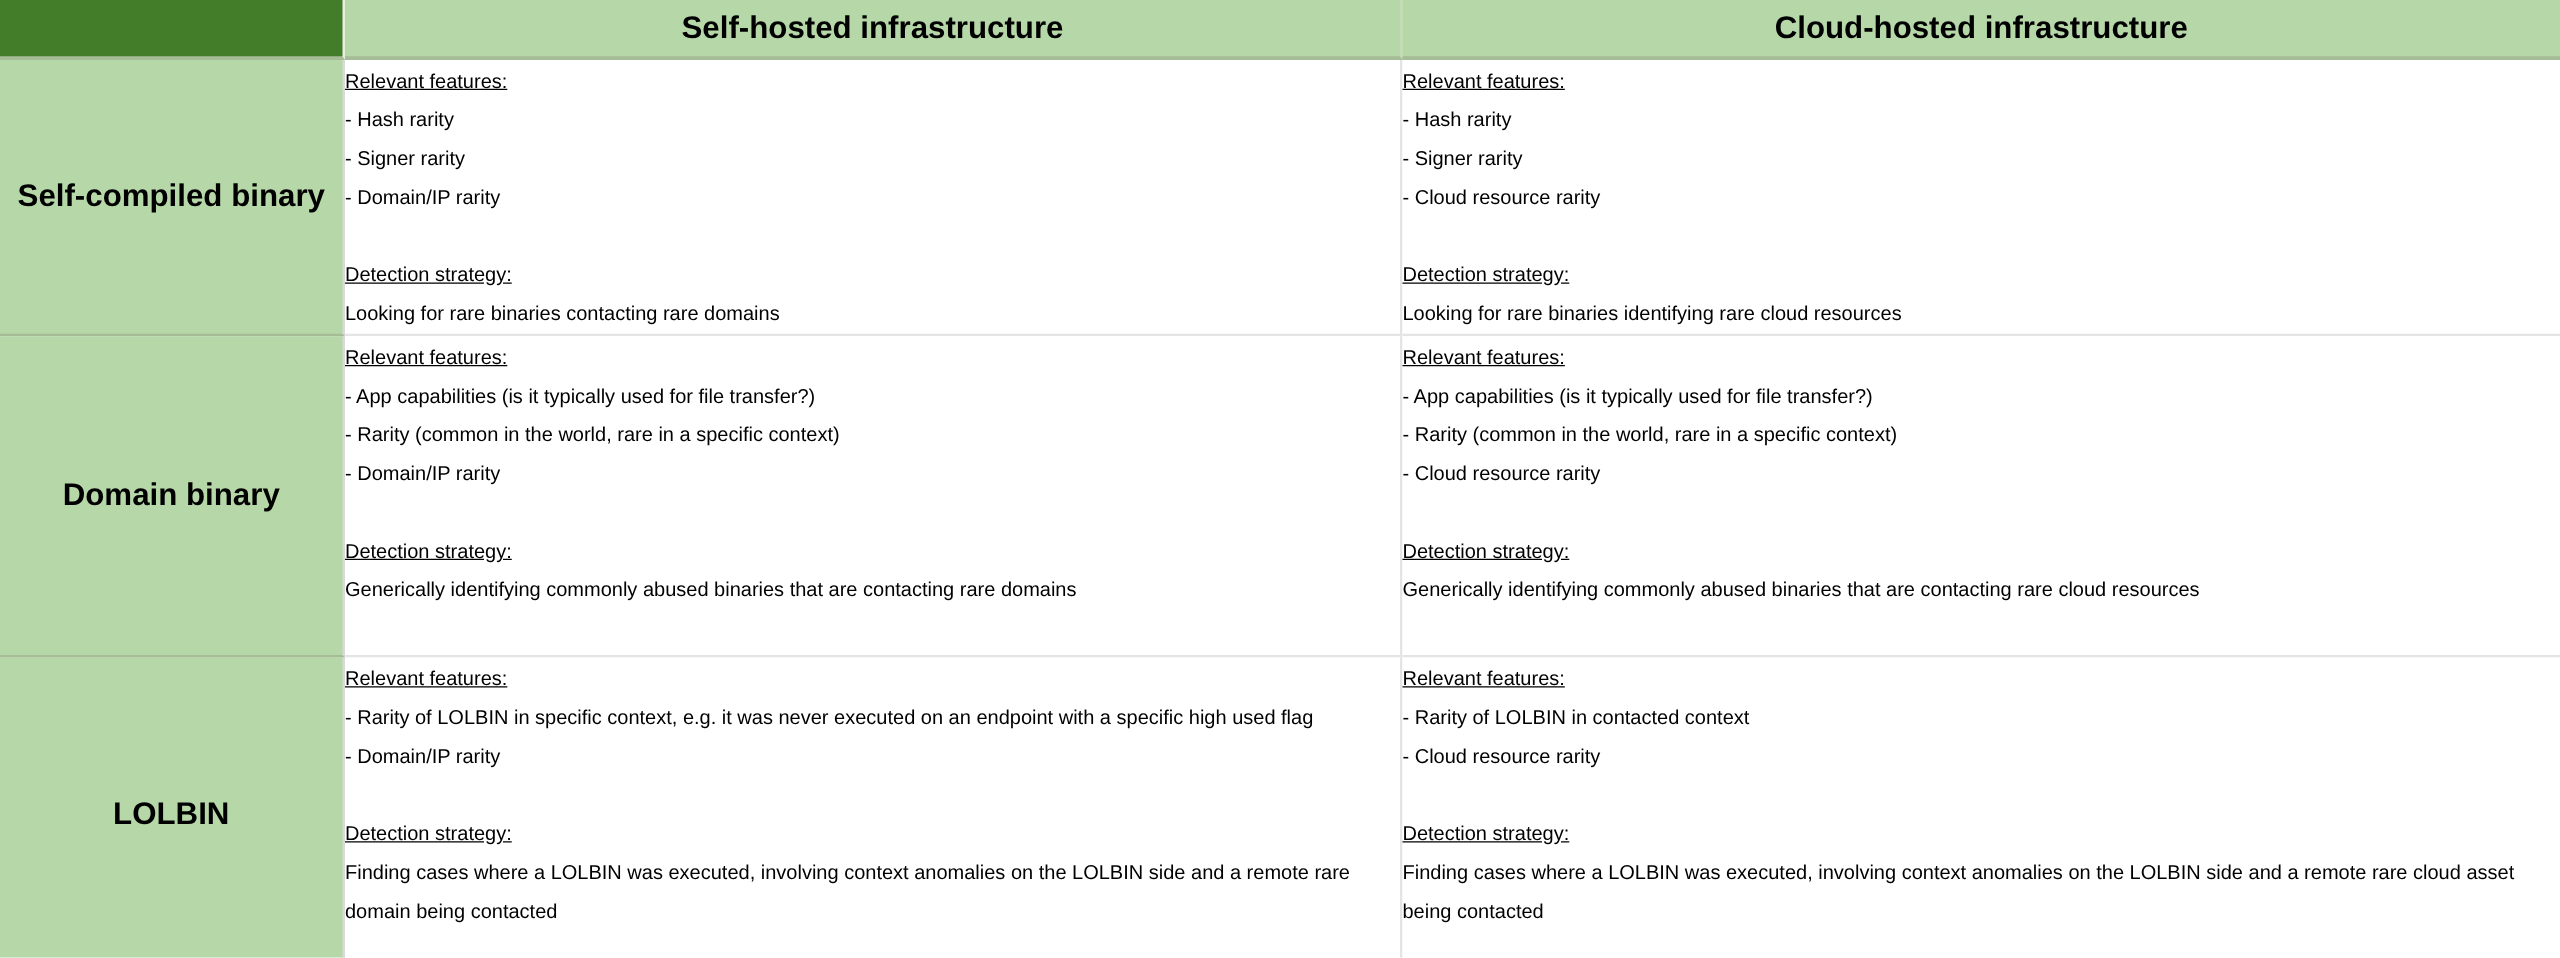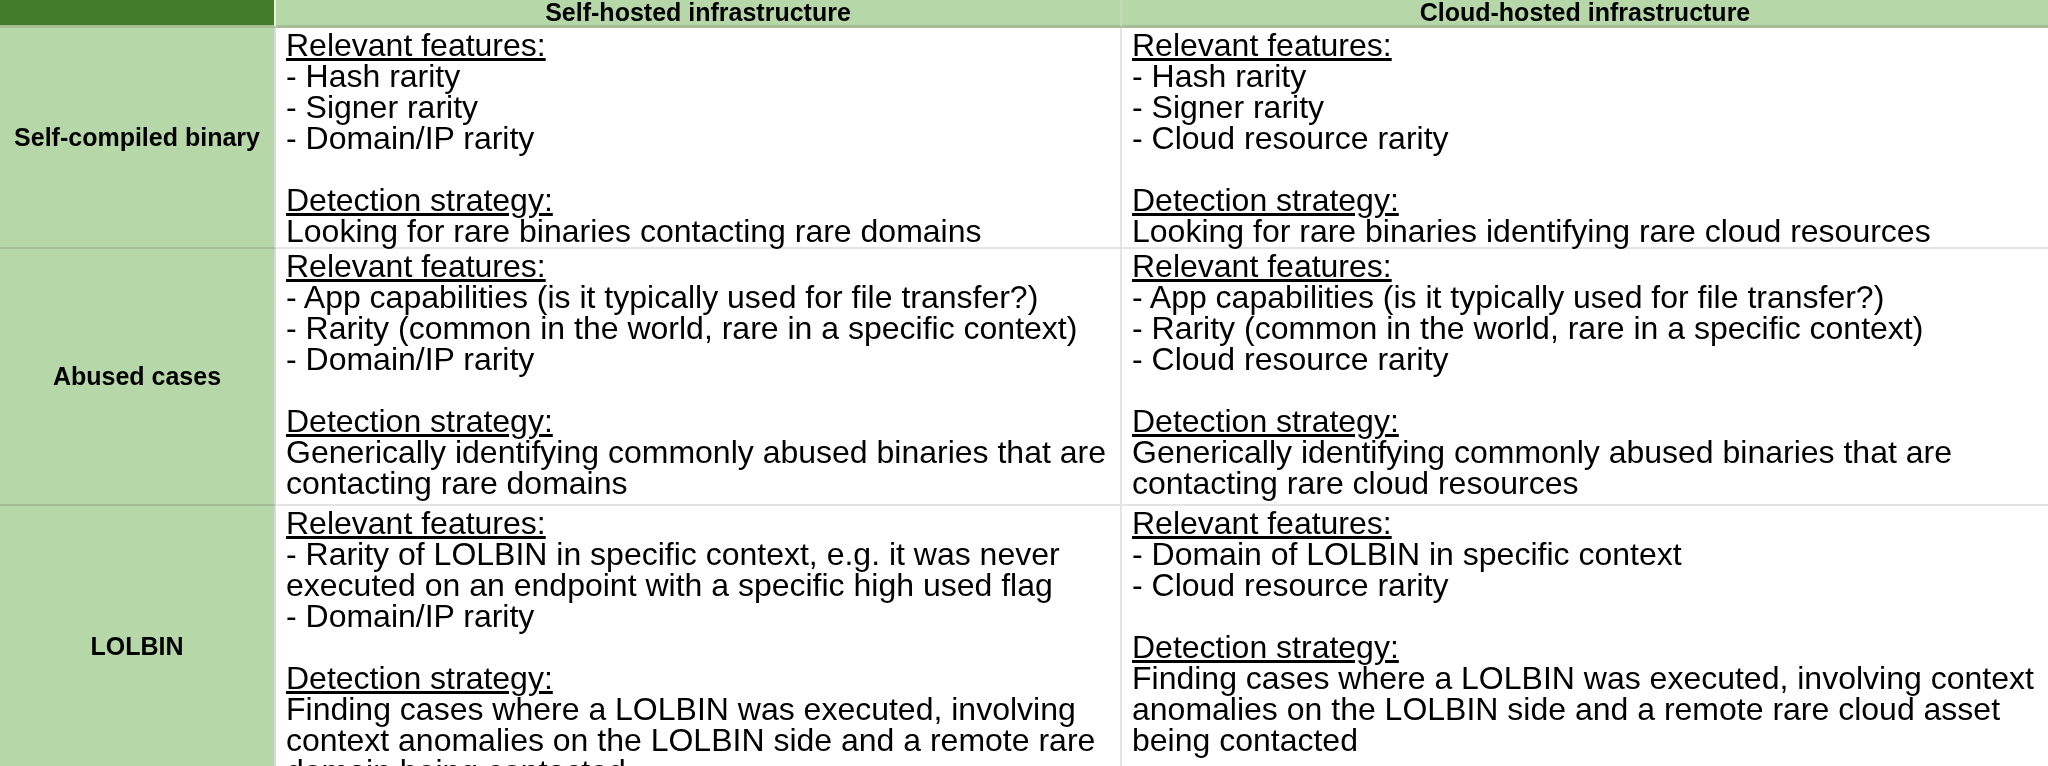--- a/index.html
+++ b/index.html
@@ -17,21 +17,21 @@
     color:var(--text);
   }
   table{
     width:2048px;height:766px;
     border-collapse:separate;border-spacing:0;
     table-layout:fixed;
   }
   col.c0{width:276px;}
   col.c1{width:846px;}
   col.c2{width:926px;}
-  tr.hdr{height:28px;}
+  tr.hdr{height:48px;}
   tr.r0{height:220px;}
   tr.r1{height:257px;}
   tr.r2{height:251px;}
   th,td{vertical-align:top;font-weight:normal;}
   th.corner{
     background:var(--corner-bg);
     border-right:2px solid #e7efdf;
     border-bottom:3px solid var(--grid-green);
   }
   th.colhead{
@@ -44,22 +44,22 @@
   th.rowlabel{
     background:var(--header-bg);
     border-right:2px solid var(--grid-label);
     border-bottom:2px solid var(--grid-green);
     text-align:center;vertical-align:middle;
     font-weight:bold;font-size:25px;line-height:31px;
   }
   td.body{
     background:#ffffff;
     border-bottom:2px solid var(--grid-white);
-    padding:2px 12px 0 10px;
-    font-size:32px;line-height:31px;
+    padding:2px 12px 0 0;
+    font-size:16px;line-height:31px;
   }
   td.body.mid{border-right:2px solid var(--grid-white);}
   tr.r2 th.rowlabel, tr.r2 td.body{border-bottom:none;}
   .ln{min-height:31px;}
   .u{text-decoration:underline;}
 </style>
 </head>
 <body>
 
 <table>
@@ -92,21 +92,21 @@
       <div class="ln">- Hash rarity</div>
       <div class="ln">- Signer rarity</div>
       <div class="ln">- Cloud resource rarity</div>
       <div class="ln blank"></div>
       <div class="ln u">Detection strategy:</div>
       <div class="ln">Looking for rare binaries identifying rare cloud resources</div>
     </td>
   </tr>
 
   <tr class="r1">
-    <th class="rowlabel">Abused cases</th>
+    <th class="rowlabel">Domain binary</th>
     <td class="body mid">
       <div class="ln u">Relevant features:</div>
       <div class="ln">- App capabilities (is it typically used for file transfer?)</div>
       <div class="ln">- Rarity (common in the world, rare in a specific context)</div>
       <div class="ln">- Domain/IP rarity</div>
       <div class="ln blank"></div>
       <div class="ln u">Detection strategy:</div>
       <div class="ln">Generically identifying commonly abused binaries that are contacting rare domains</div>
     </td>
     <td class="body">
@@ -125,21 +125,21 @@
     <td class="body mid">
       <div class="ln u">Relevant features:</div>
       <div class="ln">- Rarity of LOLBIN in specific context, e.g. it was never executed on an endpoint with a specific high used flag</div>
       <div class="ln">- Domain/IP rarity</div>
       <div class="ln blank"></div>
       <div class="ln u">Detection strategy:</div>
       <div class="ln">Finding cases where a LOLBIN was executed, involving context anomalies on the LOLBIN side and a remote rare domain being contacted</div>
     </td>
     <td class="body">
       <div class="ln u">Relevant features:</div>
-      <div class="ln">- Domain of LOLBIN in specific context</div>
+      <div class="ln">- Rarity of LOLBIN in contacted context</div>
       <div class="ln">- Cloud resource rarity</div>
       <div class="ln blank"></div>
       <div class="ln u">Detection strategy:</div>
       <div class="ln">Finding cases where a LOLBIN was executed, involving context anomalies on the LOLBIN side and a remote rare cloud asset being contacted</div>
     </td>
   </tr>
 </tbody>
   </table>
 
 </body></html>

